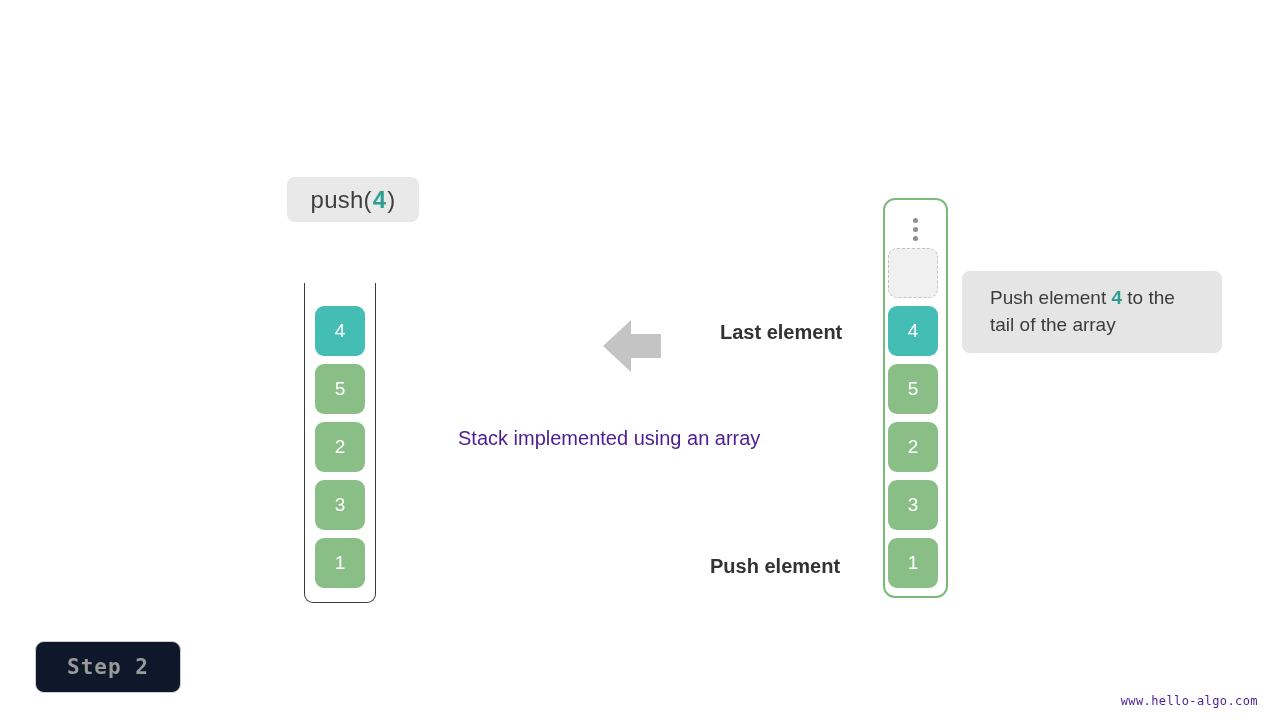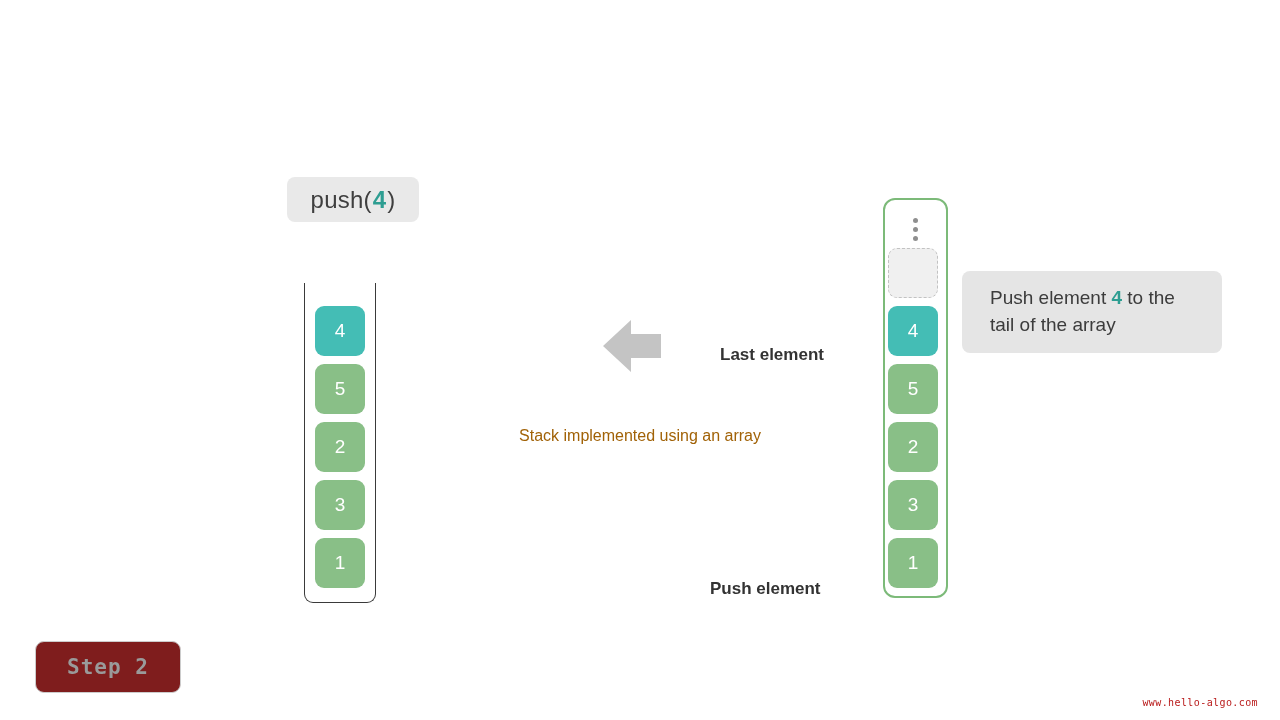--- a/index.html
+++ b/index.html
@@ -131,38 +131,36 @@
     position: absolute;
     left: 603px;
     top: 319px;
     width: 58px;
     height: 54px;
   }
 
   
   .annot {
     position: absolute;
-    font-size: 17px;
+    font-size: 20px;
     font-weight: 700;
     color: #333333;
     white-space: nowrap;
-    margin-top: 24px;
   }
   .annot-last  { left: 720px; top: 321px; }
   .annot-first { left: 710px; top: 555px; }
 
   
   .caption {
     position: absolute;
     left: 458px;
     top: 427px;
     width: 364px;
-    text-align: center;
-    font-size: 16px;
-    color: #a16207;
+    font-size: 20px;
+    color: #4c1d95;
     white-space: nowrap;
   }
 
   
   .tooltip {
     position: absolute;
     left: 962px;
     top: 271px;
     width: 260px;
     min-height: 82px;
@@ -182,39 +180,39 @@
   
   .step-badge {
     position: absolute;
     left: 35px;
     top: 641px;
     width: 146px;
     height: 52px;
     box-sizing: border-box;
     border: 1.4px solid #cccccc;
     border-radius: 9px;
-    background: #7f1d1d;
+    background: #0f172a;
     display: flex;
     align-items: center;
     justify-content: center;
     font-family: "DejaVu Sans Mono", monospace;
     font-size: 21px;
     font-weight: 700;
     color: #9a9a9a;
     letter-spacing: 1px;
   }
 
   
   .watermark {
     position: absolute;
     right: 22px;
     bottom: 12px;
     font-family: "DejaVu Sans Mono", monospace;
-    font-size: 10px;
-    color: #b91c1c;
+    font-size: 12px;
+    color: #4c1d95;
     letter-spacing: 0.4px;
   }
 </style>
 </head>
 <body>
 
 <div class="op-label">
   <span>push</span>
     <span>(</span>
     <span class="op-arg">4</span>

